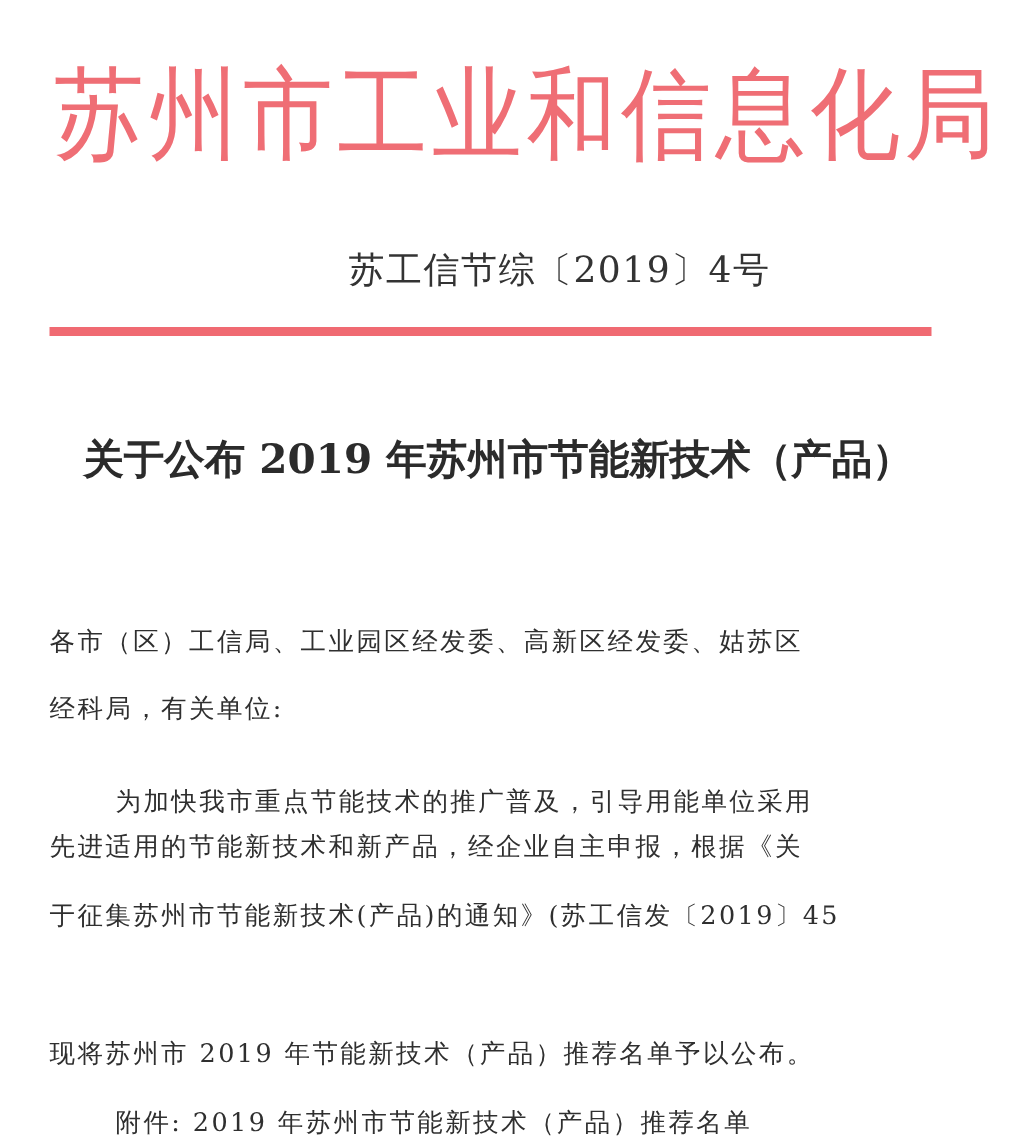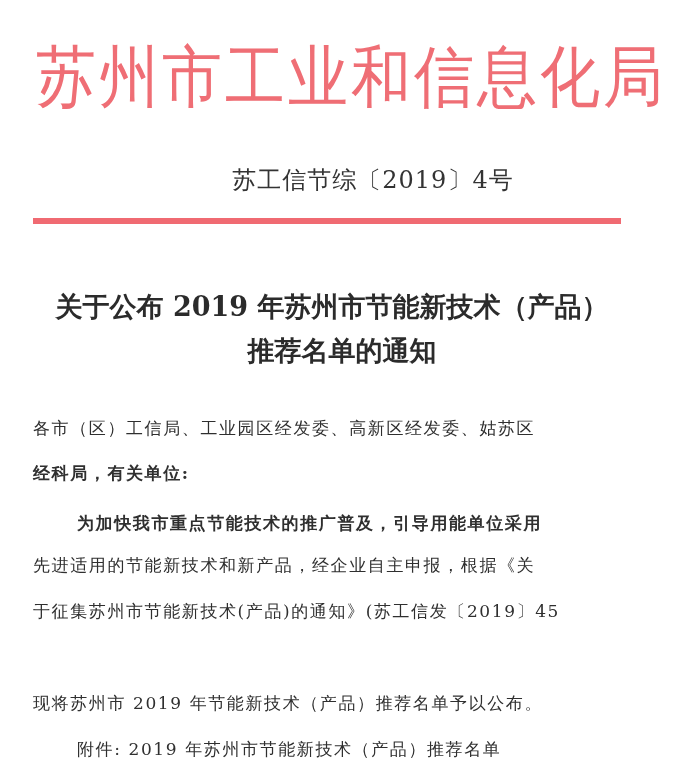--- a/index.html
+++ b/index.html
@@ -85,23 +85,22 @@
 
 <div class="page">
 
   <div class="org-header">苏州市工业和信息化局</div>
 
   <div class="doc-number">苏工信节综〔2019〕4号</div>
 
   <div class="red-rule"></div>
 
   <div class="doc-title line1">关于公布 2019 年苏州市节能新技术（产品）</div>
-  <div class="doc-title line2">推荐名单的通知</div>
 
   <div class="body-line" style="top:413px;">各市（区）工信局、工业园区经发委、高新区经发委、姑苏区</div>
-  <div class="body-line" style="top:458px;font-weight:bold;">经科局，有关单位:</div>
-  <div class="body-line indent" style="top:508px;font-weight:bold;">为加快我市重点节能技术的推广普及，引导用能单位采用</div>
+  <div class="body-line" style="top:458px;">经科局，有关单位:</div>
+  <div class="body-line indent" style="top:520px;">为加快我市重点节能技术的推广普及，引导用能单位采用</div>
   <div class="body-line" style="top:550px;">先进适用的节能新技术和新产品，经企业自主申报，根据《关</div>
   <div class="body-line" style="top:596px;">于征集苏州市节能新技术(产品)的通知》(苏工信发〔2019〕45</div>
   <div class="body-line" style="top:688px;">现将苏州市 2019 年节能新技术（产品）推荐名单予以公布。</div>
   <div class="body-line indent" style="top:734px;">附件: 2019 年苏州市节能新技术（产品）推荐名单</div>
 
 </div>
 
 </body></html>

